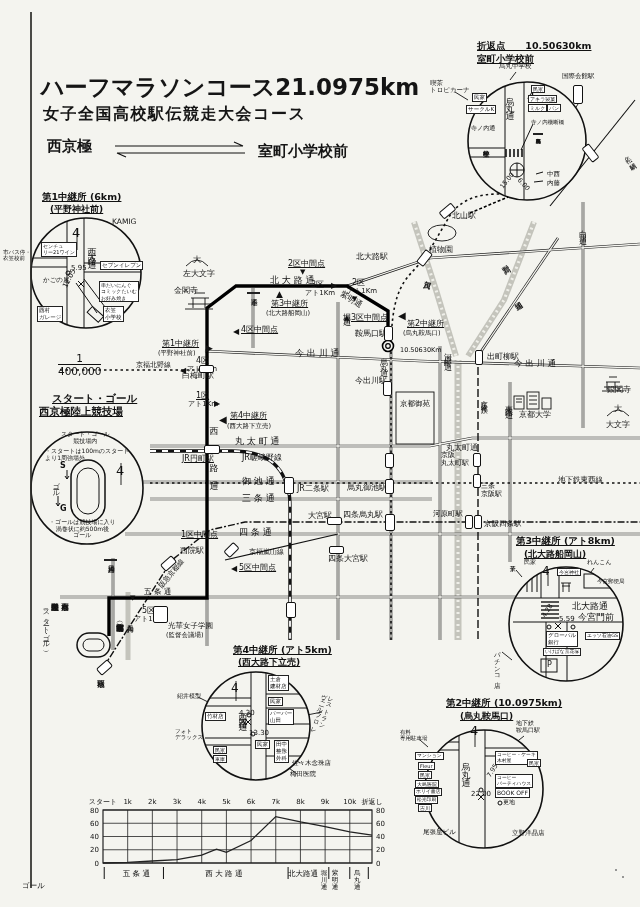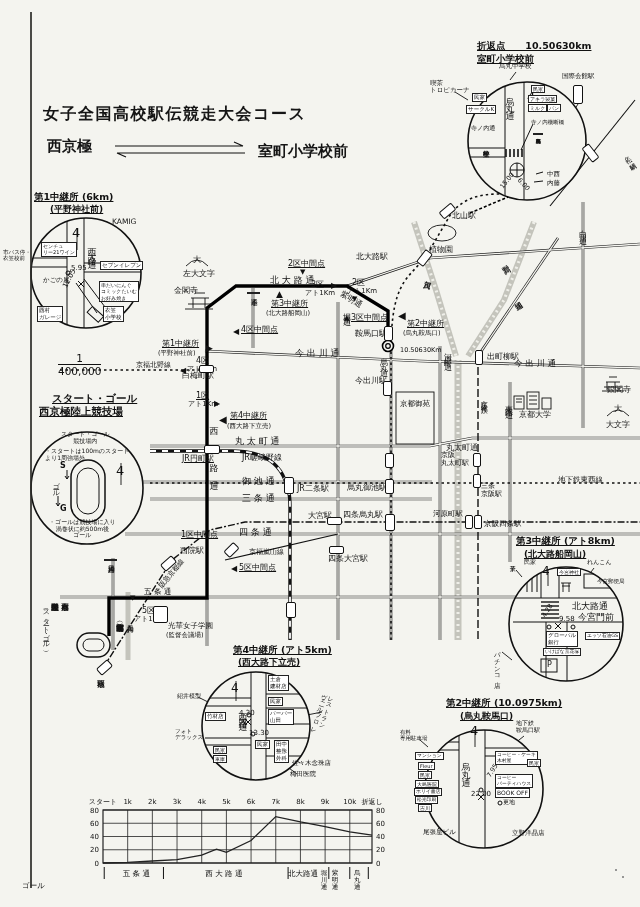--- a/index.html
+++ b/index.html
@@ -205,20 +205,21 @@
       <path d="M478,794 l6,6 M484,794 l-6,6"></path>
       <path d="M475,723 V747" stroke-width="0.9"></path>
     </g>
 
     <g stroke="#111" stroke-width="1.2" fill="none">
       <path d="M115,146 L243,146 M243,146 l-9,-4"></path>
       <path d="M245,153 L117,153 M117,153 l9,4"></path>
     </g>
   </svg>
 
+  <div class="hdr" id="t2">ハーフマラソンコース21.0975km</div>
   <div class="hdr" id="t3">女子全国高校駅伝競走大会コース</div>
   <div class="hdr" id="lleft">西京極</div>
   <div class="hdr" id="lright">室町小学校前</div>
 
   <div class="scale">
     <span class="num">1</span>
     <span class="den">400,000</span>
   </div>
 
   <div class="layer">
@@ -342,21 +343,21 @@
       <span class="L bx" style="left: 528px; top: 104px; font-size: 5px;">ミルク</span>
       <span class="L bx" style="left: 547px; top: 104px; font-size: 5px;">パン</span>
       <span class="L" style="left: 531px; top: 119px; font-size: 5.5px;">寺ノ内横断橋</span>
       <span class="L bx" style="left: 533px; top: 133px; font-size: 5px; writing-mode: vertical-rl; text-orientation: upright;">京都市烏丸税務署</span>
       <span class="L" style="left: 499px; top: 186px; font-size: 6.5px; transform: rotate(-52deg);">15.00</span>
       <span class="L" style="left: 521px; top: 177px; font-size: 6.5px; transform: rotate(48deg);">6.00</span>
       <span class="L" style="left: 547px; top: 171px; font-size: 6.5px;">中西</span>
       <span class="L" style="left: 547px; top: 180px; font-size: 6.5px;">内藤</span>
     </div>
   <div class="layer">
-      <span class="L" style="left: 34px; top: 192px; font-size: 9.5px; font-weight: 700; text-decoration: underline;">第1中継所 (6km)</span>
+      <span class="L" style="left: 42px; top: 192px; font-size: 9.5px; font-weight: 700; text-decoration: underline;">第1中継所 (6km)</span>
       <span class="L" style="left: 50px; top: 204px; font-size: 9px; font-weight: 700; text-decoration: underline;">(平野神社前)</span>
       <span class="L" style="left: 112px; top: 218px; font-size: 7.5px;">KAMIG</span>
       <span class="L" style="left: 72px; top: 226px; font-size: 13px;">4</span>
       <span class="L" style="left: 87px; top: 241px; font-size: 9px; writing-mode: vertical-rl; text-orientation: upright; letter-spacing: 4px;">西大路通</span>
       <span class="L bx" style="left: 41px; top: 242px; font-size: 5px;">センチュ
 リー21ワイン</span>
       <span class="L" style="left: 3px; top: 249px; font-size: 5.5px;">市バス停・
 衣笠校前</span>
       <span class="L" style="left: 43px; top: 277px; font-size: 6.5px;">かごの屋</span>
       <span class="L" style="left: 71px; top: 265px; font-size: 7px;">5.95</span>
@@ -389,21 +390,21 @@
       <span class="L" style="left: 516px; top: 536px; font-size: 9.5px; font-weight: 700; text-decoration: underline;">第3中継所 (アト8km)</span>
       <span class="L" style="left: 524px; top: 549px; font-size: 9px; font-weight: 700; text-decoration: underline;">(北大路船岡山)</span>
       <span class="L" style="left: 509px; top: 561px; font-size: 6px; writing-mode: vertical-rl; text-orientation: upright;">菓子</span>
       <span class="L" style="left: 524px; top: 559px; font-size: 6px;">民家</span>
       <span class="L" style="left: 542px; top: 565px; font-size: 12px;">4</span>
       <span class="L bx" style="left: 557px; top: 568px; font-size: 5px;">今宮神社</span>
       <span class="L" style="left: 587px; top: 559px; font-size: 6px;">れんこん</span>
       <span class="L" style="left: 597px; top: 578px; font-size: 5.5px;">今宮郵便局</span>
       <span class="L" style="left: 572px; top: 601px; font-size: 9px;">北大路通</span>
       <span class="L" style="left: 578px; top: 612px; font-size: 9px;">今宮門前</span>
-      <span class="L" style="left: 559px; top: 616px; font-size: 7px;">9.58</span>
+      <span class="L" style="left: 559px; top: 616px; font-size: 7px;">5.59</span>
       <span class="L" style="left: 541px; top: 615px; font-size: 6.5px; transform: rotate(-58deg);">4.28</span>
       <span class="L bx" style="left: 546px; top: 631px; font-size: 5.5px;">グローバル
 銀行</span>
       <span class="L bx" style="left: 543px; top: 648px; font-size: 4.8px;">いけばな京花塚</span>
       <span class="L" style="left: 547px; top: 661px; font-size: 8px;">P</span>
       <span class="L bx" style="left: 585px; top: 632px; font-size: 4.8px;">エッソ石油GS</span>
       <span class="L" style="left: 493px; top: 647px; font-size: 6.5px; writing-mode: vertical-rl; text-orientation: upright;">パチンコ店</span>
     </div>
   <div class="layer">
       <span class="L" style="left: 233px; top: 645px; font-size: 9.5px; font-weight: 700; text-decoration: underline;">第4中継所 (アト5km)</span>

